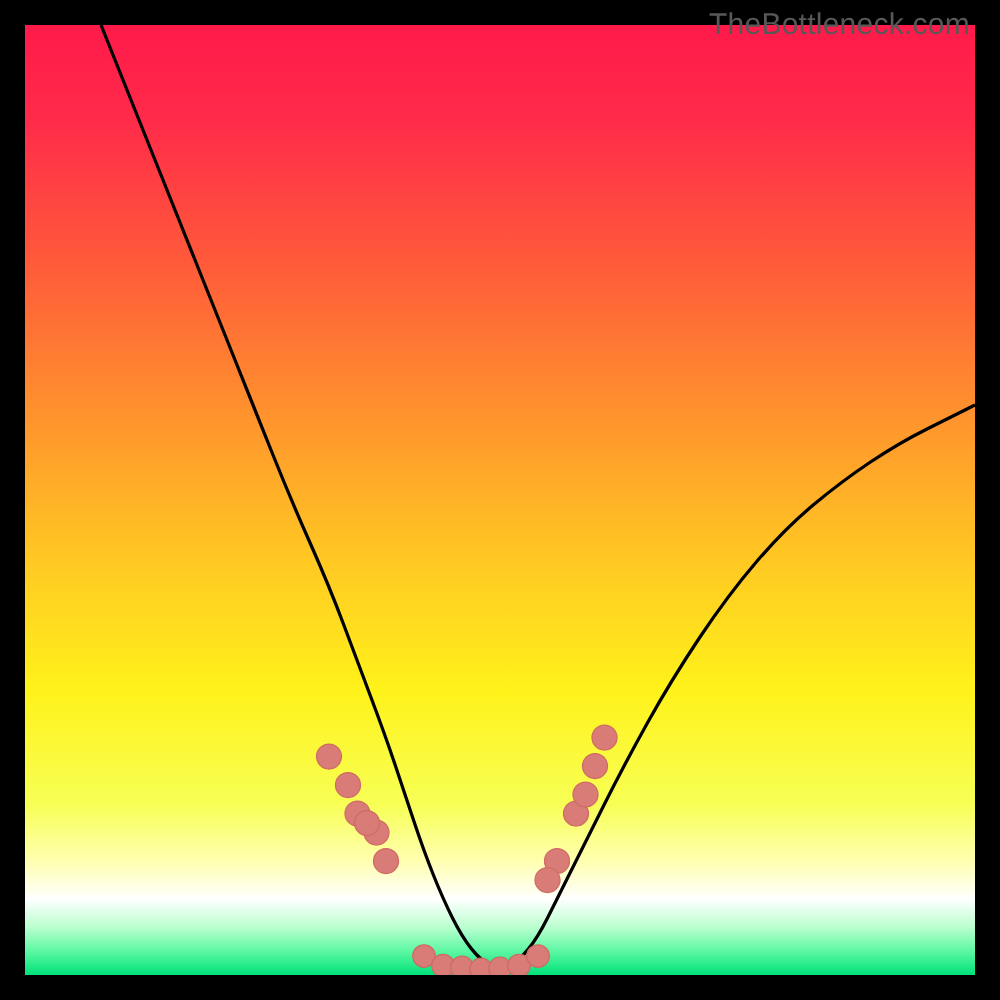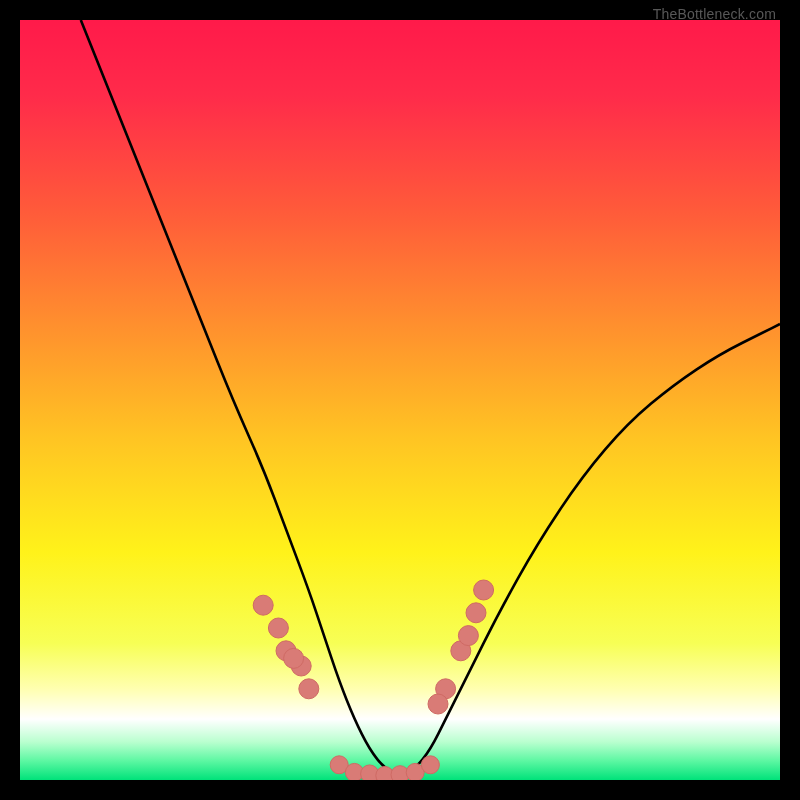--- a/index.html
+++ b/index.html
@@ -16,21 +16,21 @@
     top: 20px;
     width: 760px;
     height: 760px;
     background: #000;
   }
   .watermark {
     position: absolute;
     top: 6px;
     right: 24px;
     font-family: Arial, Helvetica, sans-serif;
-    font-size: 14px;
+    font-size: 24px;
     font-weight: 400;
     color: #585858;
     letter-spacing: 0.2px;
   }
   svg {
     display: block;
   }
 </style>
 </head>
 <body>

